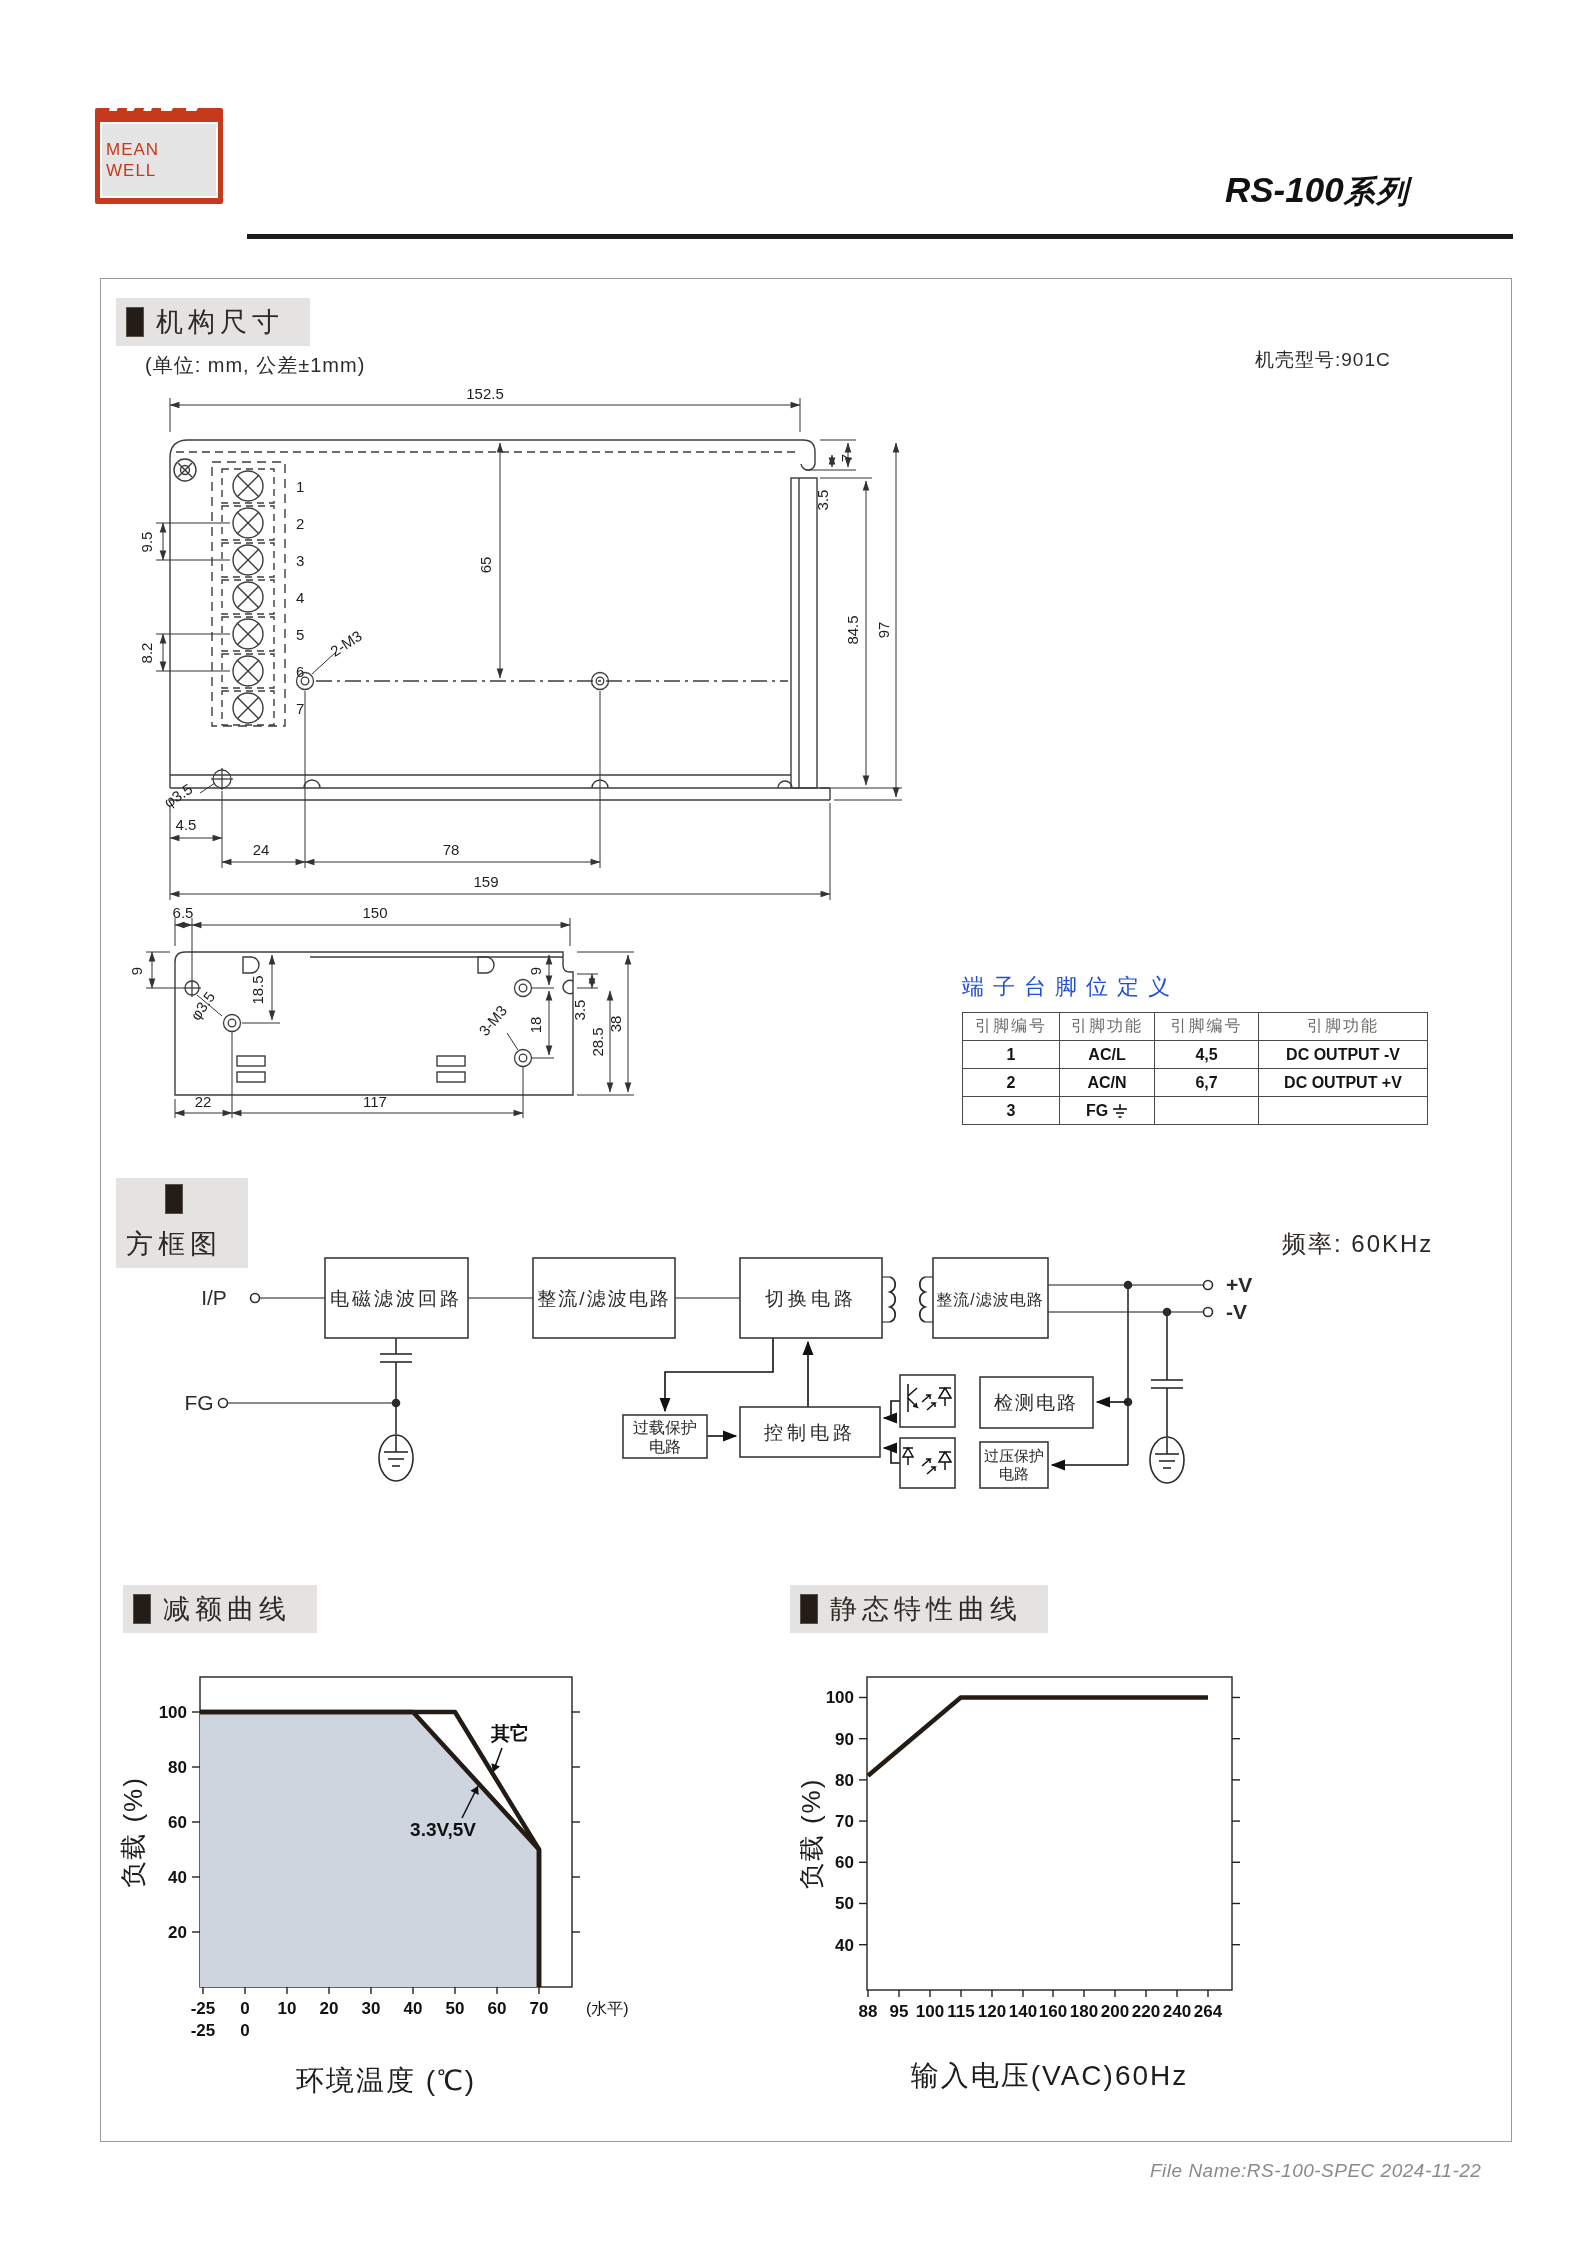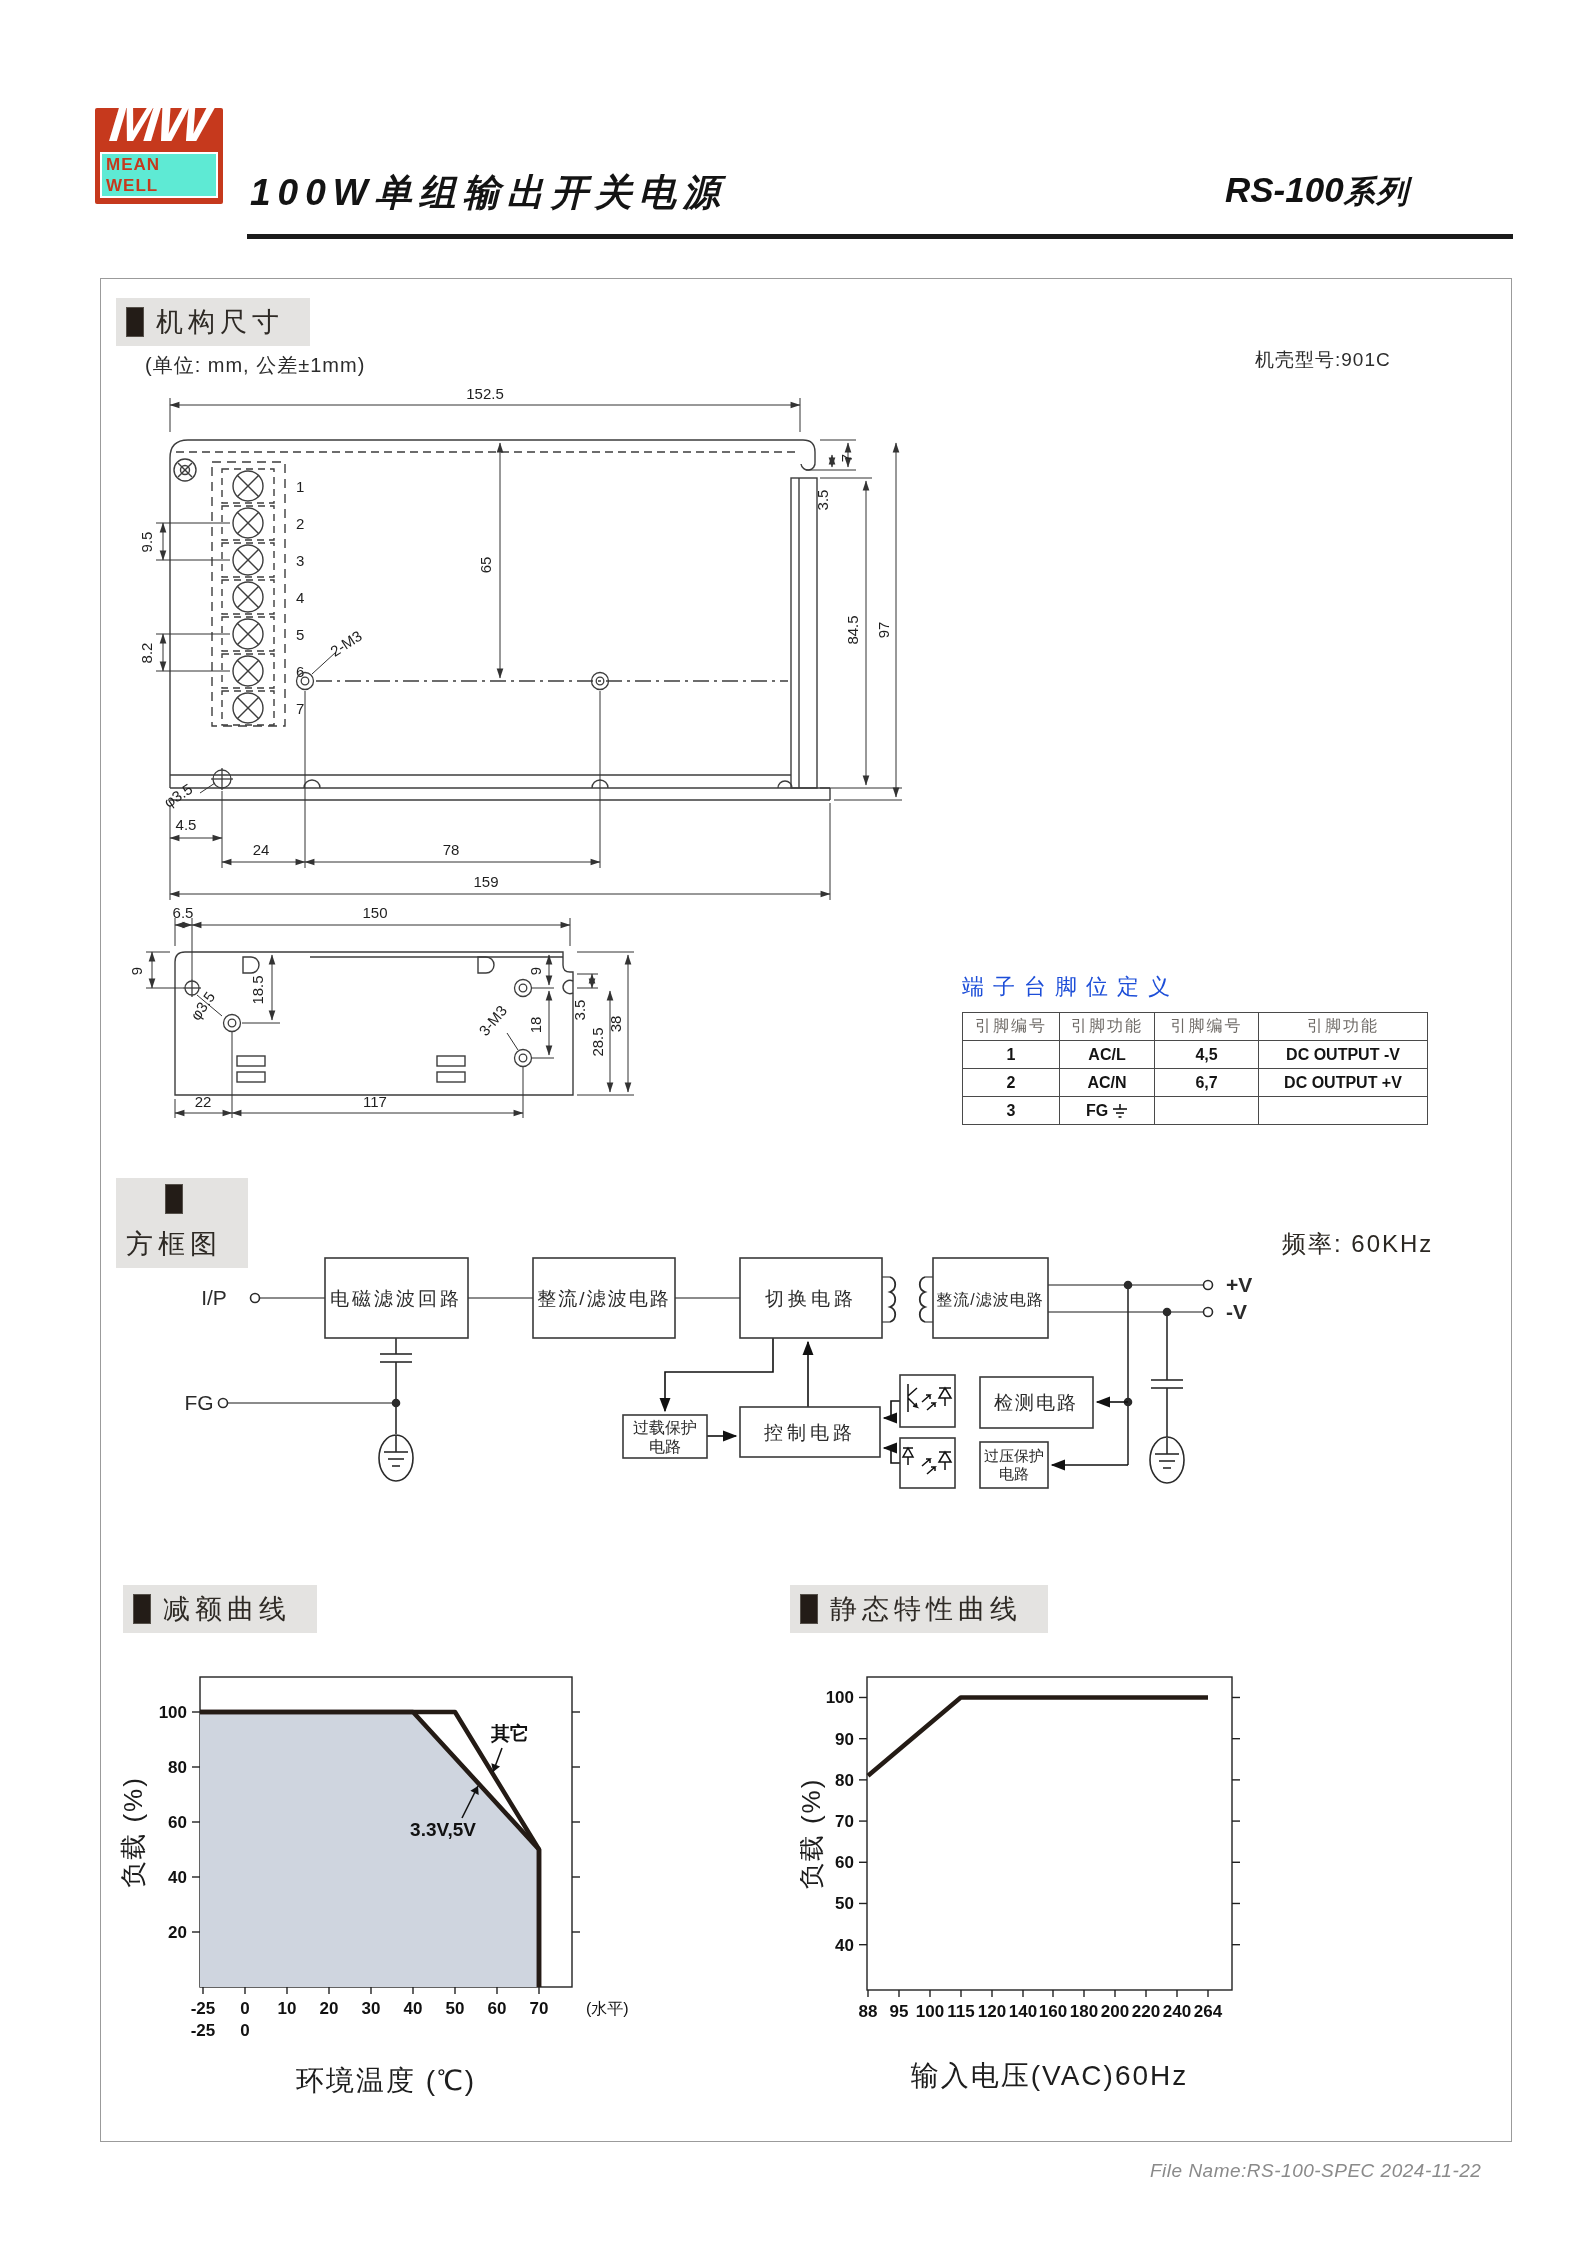--- a/index.html
+++ b/index.html
@@ -5,22 +5,22 @@
   html,body{margin:0;padding:0;background:#ffffff;}
   body{font-family:"Liberation Sans", sans-serif; color:#222;}
   .page{position:relative;width:1587px;height:2245px;background:#fff;overflow:hidden;}
   .abs{position:absolute;}
 
   
   .logo{left:95px;top:108px;width:128px;height:96px;background:#c6391d;border-radius:2px;
         display:flex;flex-direction:column;align-items:center;justify-content:flex-end;}
   .logo-mw{color:#fff;font-size:60px;font-weight:800;font-style:italic;letter-spacing:-4px;
            line-height:56px;transform:skewX(-6deg);}
-  .logo-strip{background:#5eead4;border:2px solid #fff;color:#c6391d;font-weight:700;font-size:17px;
-              letter-spacing:1px;padding:0 4px;margin:3px 5px 6px 5px;line-height:21px;}
+  .logo-strip{background:#e5e5e5;border:2px solid #fff;color:#c6391d;font-weight:400;font-size:17px;
+              letter-spacing:1px;padding:15px 4px;margin:3px 5px 6px 5px;line-height:21px;}
   .doc-title{left:250px;top:168px;font-size:37px;font-weight:700;letter-spacing:7px;color:#141414;
              font-style:italic;}
   .doc-series{left:1225px;top:170px;font-size:35px;font-weight:800;color:#111;font-style:italic;}
   .doc-series .cn{font-size:31px;font-weight:700;letter-spacing:2px;}
   .head-rule{left:247px;top:234px;width:1266px;height:5px;background:#1b1b1b;}
 
   .frame{left:100px;top:278px;width:1410px;height:1862px;border:1px solid #9b9b9b;}
 
   .sec{background:#e4e3e1;display:inline-flex;align-items:center;gap:12px;
        padding:6px 26px 6px 10px;font-size:27px;letter-spacing:5px;color:#2e2a25;font-weight:500;}
@@ -49,21 +49,20 @@
 </style>
 </head>
 <body>
 
 <div class="page">
 
   <div class="abs logo">
     <div class="logo-mw">MW</div>
     <div class="logo-strip">MEAN WELL</div>
   </div>
-  <div class="abs doc-title">100W单组输出开关电源</div>
   <div class="abs doc-series"><span>RS-100</span><span class="cn">系列</span></div>
   <div class="abs head-rule"></div>
 
   <div class="abs frame"></div>
 
   <div class="abs sec" style="left:116px;top:298px;">
     <span class="sq"></span>
     <span>机构尺寸</span>
   </div>
   <div class="abs note" style="left:145px;top:352px;">(单位: mm, 公差±1mm)</div>

